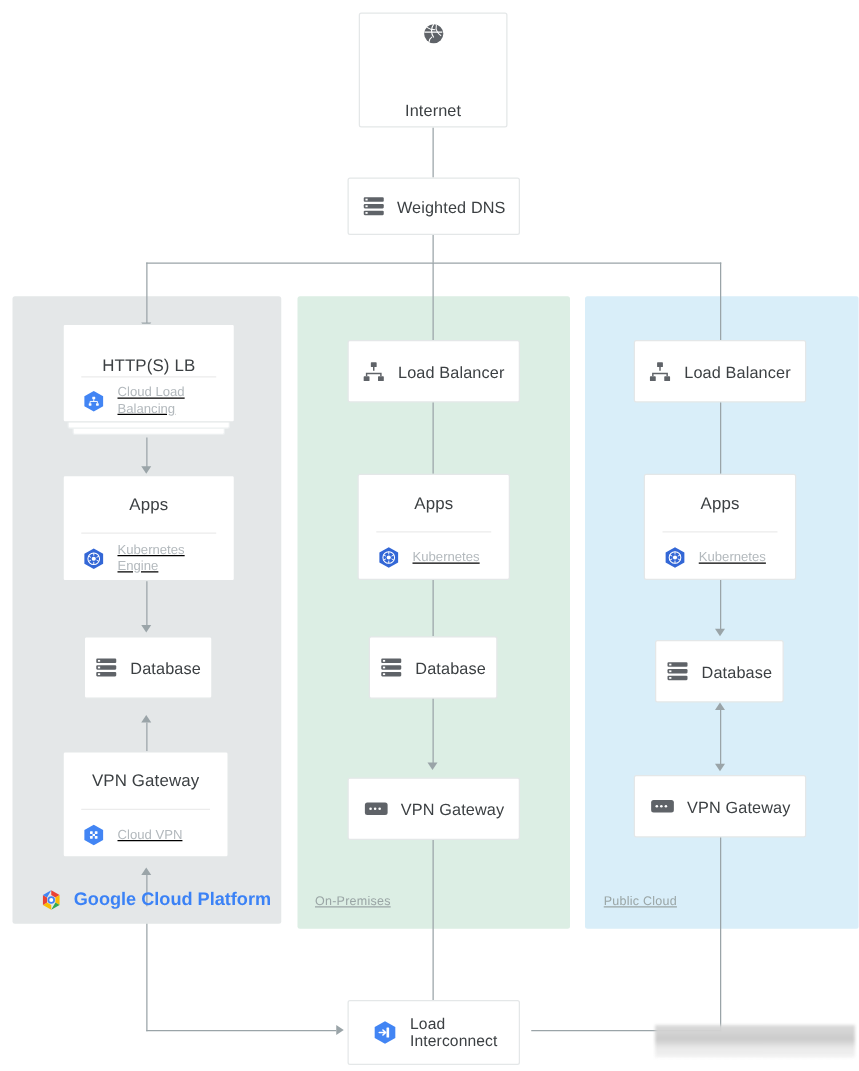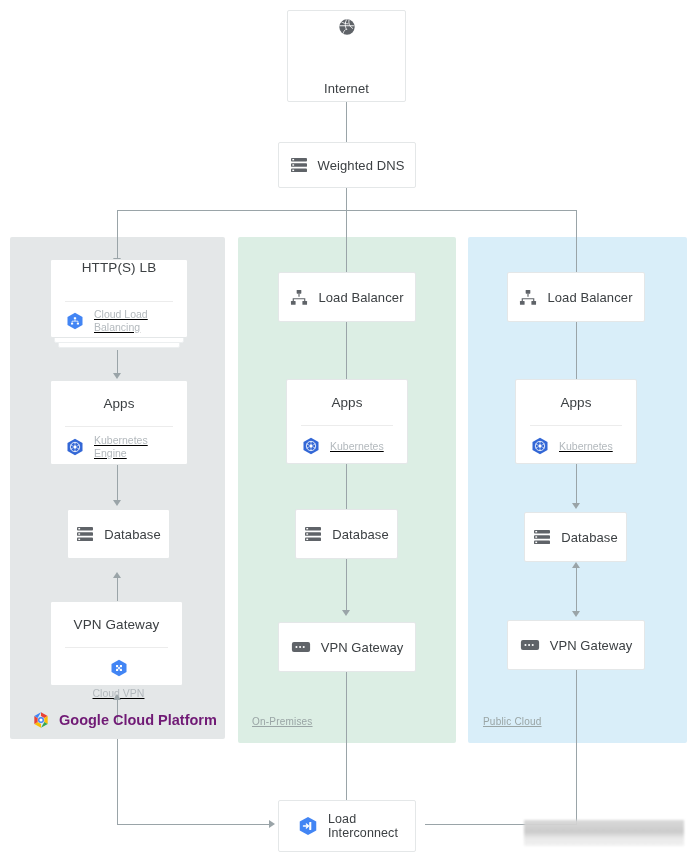--- a/index.html
+++ b/index.html
@@ -25,21 +25,21 @@
     white-space: nowrap;
     text-decoration: underline;
   }
   .zone-label-gcp {
     position: absolute;
     display: flex;
     align-items: center;
     gap: 8px;
     font-size: 14.5px;
     font-weight: bold;
-    color: #701a75;
+    color: #3b82f6;
     white-space: nowrap;
   }
 
   
   .node {
     position: absolute;
     background: #ffffff;
     border: 1px solid #e4e7e8;
     border-radius: 2px;
     display: flex;
@@ -175,21 +175,21 @@
         <rect x="2.5" y="14.2" width="2" height="1.6" fill="#fff"></rect>
       </svg>
     </span>
     <span class="node-title">Weighted DNS</span>
   </div>
 
   <div class="stack2" style="left:58px; top:266px; width:122px; height:82px;"></div>
   <div class="stack1" style="left:54px; top:263px; width:130px; height:80px;"></div>
 
   <div class="node" style="left:50px; top:259px; width:138px; height:79px; align-items:stretch; justify-content:flex-start;">
-    <div style="height:40px; display:flex; align-items:flex-start; justify-content:center;">
+    <div style="height:40px; display:flex; align-items:flex-end; justify-content:center;">
       <span class="node-title big">HTTP(S) LB</span>
     </div>
     <div class="divider" style="top:41px;"></div>
     <div class="sub" style="top:48px;">
       <span class="icon">
         <svg width="20" height="20" viewBox="0 0 24 24">
           <polygon points="12,2.2 21,7.1 21,16.9 12,21.8 3,16.9 3,7.1" fill="#4285f4"></polygon>
           <rect x="10.6" y="7.6" width="2.8" height="2.4" rx="0.4" fill="#fff"></rect>
           <rect x="7.2" y="14" width="2.6" height="2.3" rx="0.4" fill="#fff"></rect>
           <rect x="14.2" y="14" width="2.6" height="2.3" rx="0.4" fill="#fff"></rect>
@@ -241,21 +241,21 @@
   </div>
 
   <div class="ln v" style="left:117px; top:578px; height:23px;"></div>
   <div class="arrow up" style="left:113px; top:572px;"></div>
 
   <div class="node" style="left:50px; top:601px; width:133px; height:85px; align-items:stretch; justify-content:flex-start;">
     <div style="height:44px; display:flex; align-items:center; justify-content:center;">
       <span class="node-title big">VPN Gateway</span>
     </div>
     <div class="divider" style="top:45px;"></div>
-    <div class="sub" style="top:56px;flex-direction:column;">
+    <div class="sub" style="top:56px;">
       <span class="icon">
         <svg width="20" height="20" viewBox="0 0 24 24">
           <polygon points="12,2.2 21,7.1 21,16.9 12,21.8 3,16.9 3,7.1" fill="#4285f4"></polygon>
           <rect x="8.4" y="8.4" width="2.6" height="2.6" rx="0.4" fill="#fff"></rect>
           <rect x="13" y="8.4" width="2.6" height="2.6" rx="0.4" fill="#fff"></rect>
           <rect x="8.4" y="13" width="2.6" height="2.6" rx="0.4" fill="#fff"></rect>
           <rect x="13" y="13" width="2.6" height="2.6" rx="0.4" fill="#fff"></rect>
           <rect x="10.8" y="11" width="2.4" height="2" fill="#fff"></rect>
         </svg>
       </span>

